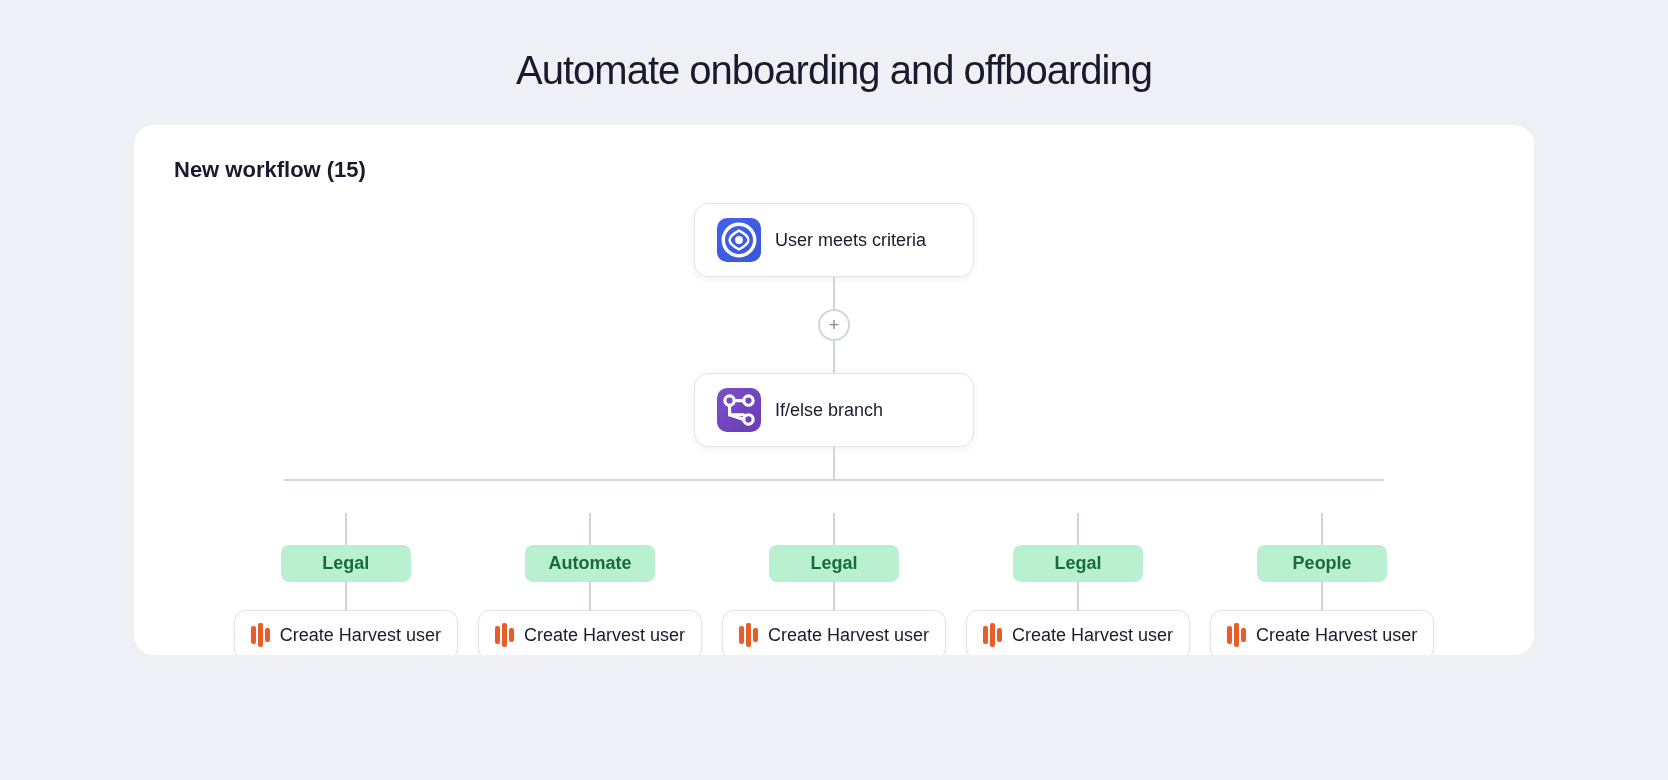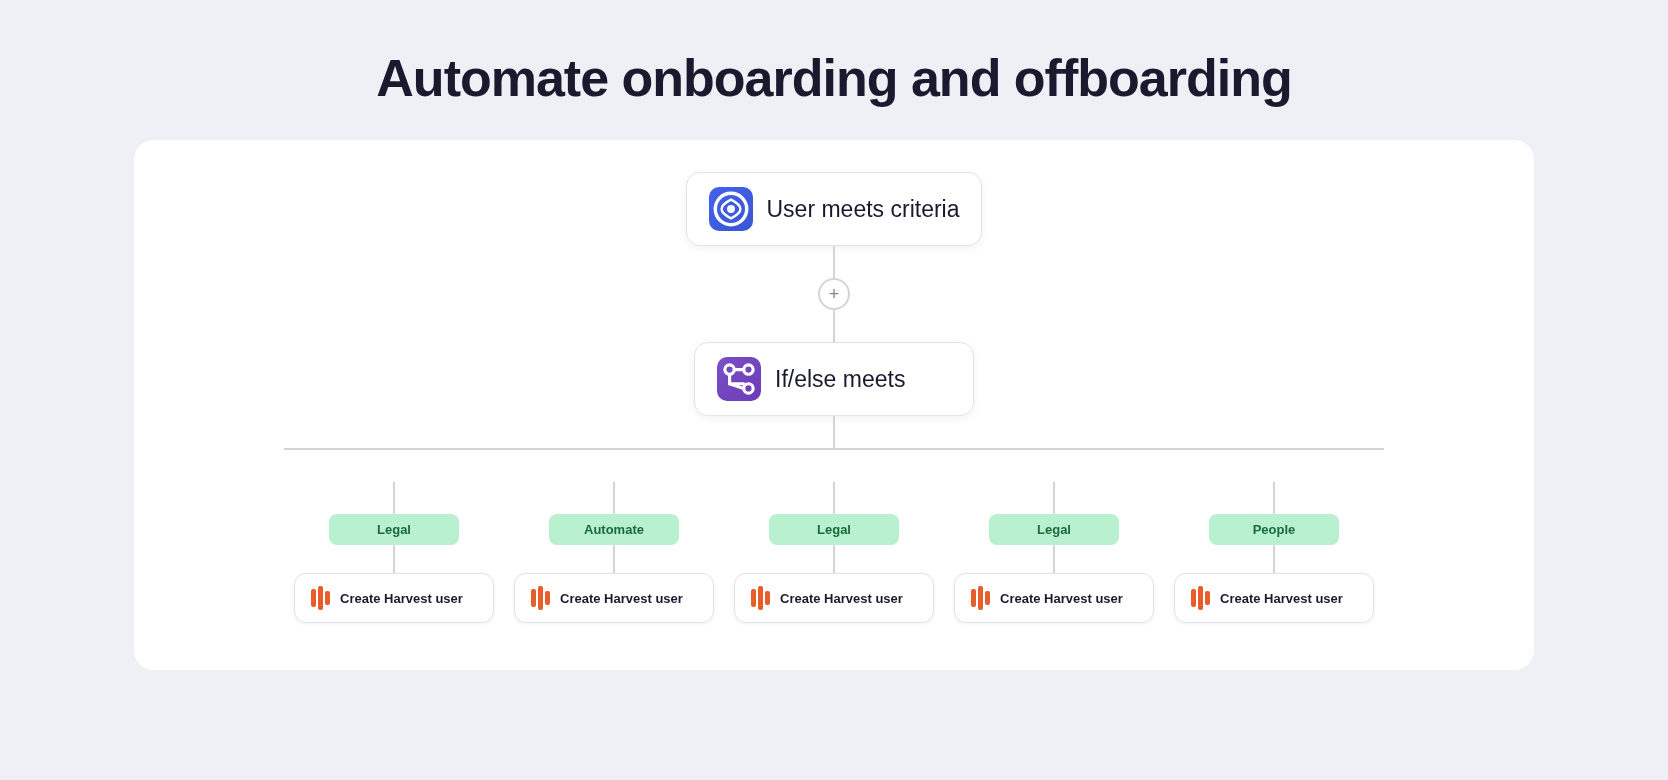--- a/index.html
+++ b/index.html
@@ -10,22 +10,22 @@
       background: #eef0f5;
       font-family: -apple-system, BlinkMacSystemFont, 'Segoe UI', sans-serif;
       display: flex;
       flex-direction: column;
       align-items: center;
       justify-content: flex-start;
       overflow: hidden;
     }
 
     .page-title {
-      font-size: 52px;
-      font-weight: 700;
+      font-size: 40px;
+      font-weight: 400;
       color: #1a1a2e;
       margin-top: 48px;
       margin-bottom: 32px;
       letter-spacing: -1px;
     }
 
     .workflow-container {
       background: #ffffff;
       border-radius: 20px;
       width: 1400px;
@@ -96,21 +96,21 @@
 
     .node-icon.blue {
       background: linear-gradient(135deg, #4361ee, #3a56d4);
     }
 
     .node-icon.purple {
       background: linear-gradient(135deg, #7b4fc8, #6a3db5);
     }
 
     .node-label {
-      font-size: 23px;
+      font-size: 18px;
       font-weight: 500;
       color: #1a1a2e;
     }
 
     
     .branch-section {
       width: 100%;
       margin-top: 0;
       position: relative;
     }
@@ -134,21 +134,21 @@
       height: 32px;
       background: #d0d5dd;
       margin-bottom: 0;
     }
 
     .branch-label {
       background: #b8f0d0;
       color: #1a6b3a;
       border-radius: 8px;
       padding: 8px 22px;
-      font-size: 13px;
+      font-size: 18px;
       font-weight: 600;
       min-width: 130px;
       text-align: center;
     }
 
     .branch-connector-bottom {
       width: 2px;
       height: 28px;
       background: #d0d5dd;
     }
@@ -171,32 +171,33 @@
       gap: 2px;
     }
 
     .harvest-bar {
       width: 5px;
       border-radius: 2px;
       background: #e85d2a;
     }
 
     .harvest-label {
-      font-size: 13px;
-      font-weight: 700;
+      font-size: 18px;
+      font-weight: 400;
       color: #1a1a2e;
     }
   </style>
 </head>
 <body>
 
 <h1 class="page-title">Automate onboarding and offboarding</h1>
 
 <div class="workflow-container">
 
+  <div class="workflow-title">New workflow (15)</div>
 
   <div class="flow-area">
 
     <div class="node">
       <div class="node-icon blue">
 
         <svg viewBox="0 0 28 28" fill="none" xmlns="http://www.w3.org/2000/svg">
           <circle cx="14" cy="14" r="10" stroke="white" stroke-width="2.2" fill="none"></circle>
           <path d="M14 8 C14 8, 20 11, 20 14 C20 17, 14 20, 14 20 C14 20, 8 17, 8 14 C8 11, 14 8, 14 8Z" stroke="white" stroke-width="1.5" fill="none"></path>
           <circle cx="14" cy="14" r="2.5" fill="white"></circle>
@@ -213,21 +214,21 @@
       <div class="node-icon purple">
         <svg viewBox="0 0 28 28" fill="none" xmlns="http://www.w3.org/2000/svg">
           <circle cx="8" cy="8" r="3" stroke="white" stroke-width="2" fill="none"></circle>
           <circle cx="20" cy="20" r="3" stroke="white" stroke-width="2" fill="none"></circle>
           <circle cx="20" cy="8" r="3" stroke="white" stroke-width="2" fill="none"></circle>
           <path d="M8 11 L8 17 L17 17" stroke="white" stroke-width="2" stroke-linecap="round"></path>
           <path d="M11 8 L17 8" stroke="white" stroke-width="2" stroke-linecap="round"></path>
           <path d="M8 17 L17 20" stroke="white" stroke-width="2" stroke-linecap="round" stroke-linejoin="round"></path>
         </svg>
       </div>
-      <span class="node-label">If/else meets</span>
+      <span class="node-label">If/else branch</span>
     </div>
 
     <div class="branch-section">
 
       <div style="display:flex;flex-direction:column;align-items:center;">
         <div class="connector-vertical"></div>
       </div>
 
       <div style="position:relative;height:2px;width:1100px;margin:0 auto;">
         <div style="position:absolute;top:0;left:0;right:0;height:2px;background:#d0d5dd;"></div>

